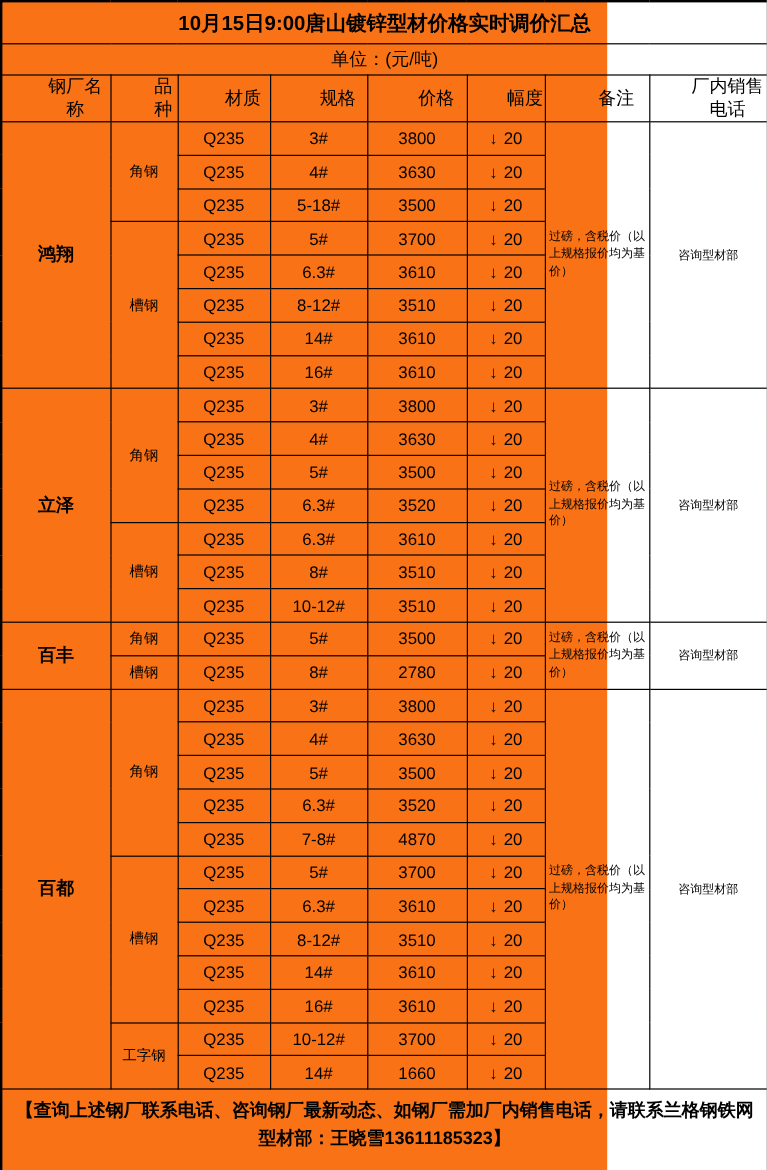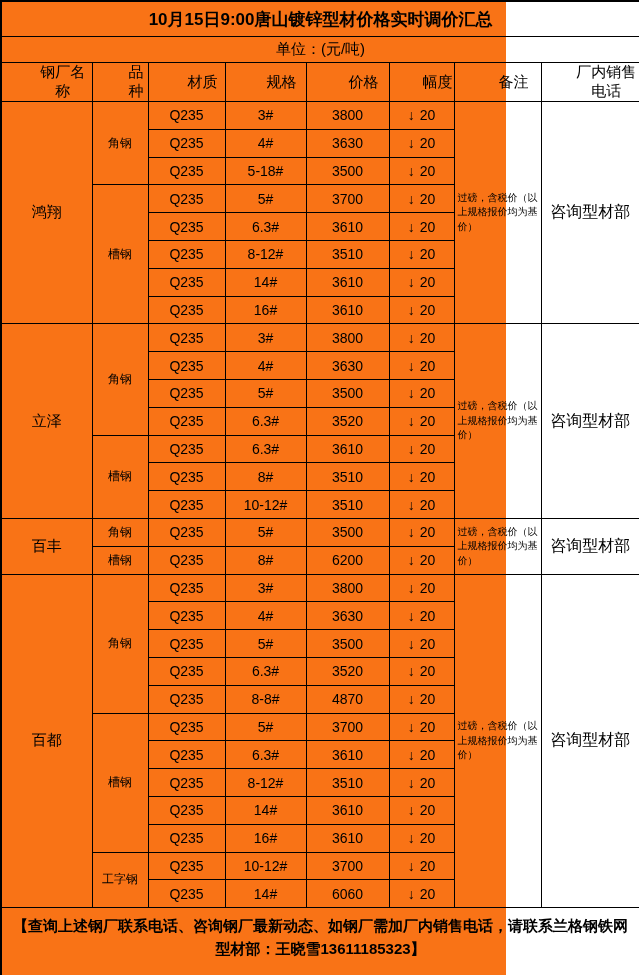--- a/index.html
+++ b/index.html
@@ -6,24 +6,24 @@
   body { font-family:"Liberation Sans","DejaVu Sans",sans-serif; }
   .sheet { width:506px; height:975px; background:#f97316; box-sizing:border-box; }
   table { border-collapse:collapse; table-layout:fixed; width:639px; }
   table, td, th { border:1px solid #000; }
   table { border-width:2px; }
   td, th { text-align:center; vertical-align:middle; padding:0; font-size:14px; font-weight:normal; overflow:hidden; }
   .title-cell { height:34px; font-size:17px; font-weight:bold; }
   .unit-cell { height:25px; font-size:15px; }
   .header-row th { height:28px; font-size:15px;padding-left:32px; }
   .data-row { height:27.8px; }
-  .mill-cell { font-size:15px; }
+  .mill-cell { font-size:15px;font-weight:bold; }
   .variety-cell { font-size:12px; }
   .remark-cell { font-size:10px; text-align:left; padding:0 3px; line-height:1.45; }
-  .phone-cell { font-size:16px; }
+  .phone-cell { font-size:10px; }
   .change-cell .arrow { display:inline-block; margin-right:5px; }
   .footer-cell { height:64px; font-size:15px; font-weight:bold; line-height:1.55; padding:6px 6px 18px 6px; vertical-align:top; }
 </style>
 </head>
 <body>
 
 <div class="sheet">
   <table>
     <colgroup>
       <col style="width:91px">
@@ -161,21 +161,21 @@
           <td>5#</td>
           <td>3500</td>
           <td class="change-cell"><span class="arrow">↓</span><span>20</span></td>
           <td rowspan="2" class="remark-cell">过磅，含税价（以上规格报价均为基价）</td>
           <td rowspan="2" class="phone-cell">咨询型材部</td>
         </tr>
         <tr class="data-row">
           <td rowspan="1" class="variety-cell">槽钢</td>
           <td>Q235</td>
           <td>8#</td>
-          <td>6200</td>
+          <td>2780</td>
           <td class="change-cell"><span class="arrow">↓</span><span>20</span></td>
         </tr>
         <tr class="data-row">
           <td rowspan="12" class="mill-cell">百都</td>
           <td rowspan="5" class="variety-cell">角钢</td>
           <td>Q235</td>
           <td>3#</td>
           <td>3800</td>
           <td class="change-cell"><span class="arrow">↓</span><span>20</span></td>
           <td rowspan="12" class="remark-cell">过磅，含税价（以上规格报价均为基价）</td>
@@ -194,21 +194,21 @@
           <td class="change-cell"><span class="arrow">↓</span><span>20</span></td>
         </tr>
         <tr class="data-row">
           <td>Q235</td>
           <td>6.3#</td>
           <td>3520</td>
           <td class="change-cell"><span class="arrow">↓</span><span>20</span></td>
         </tr>
         <tr class="data-row">
           <td>Q235</td>
-          <td>8-8#</td>
+          <td>7-8#</td>
           <td>4870</td>
           <td class="change-cell"><span class="arrow">↓</span><span>20</span></td>
         </tr>
         <tr class="data-row">
           <td rowspan="5" class="variety-cell">槽钢</td>
           <td>Q235</td>
           <td>5#</td>
           <td>3700</td>
           <td class="change-cell"><span class="arrow">↓</span><span>20</span></td>
         </tr>
@@ -239,21 +239,21 @@
         <tr class="data-row">
           <td rowspan="2" class="variety-cell">工字钢</td>
           <td>Q235</td>
           <td>10-12#</td>
           <td>3700</td>
           <td class="change-cell"><span class="arrow">↓</span><span>20</span></td>
         </tr>
         <tr class="data-row">
           <td>Q235</td>
           <td>14#</td>
-          <td>6060</td>
+          <td>1660</td>
           <td class="change-cell"><span class="arrow">↓</span><span>20</span></td>
         </tr>
       </tbody>
     <tfoot>
       <tr>
         <td class="footer-cell" colspan="8">【查询上述钢厂联系电话、咨询钢厂最新动态、如钢厂需加厂内销售电话，请联系兰格钢铁网型材部：王晓雪13611185323】</td>
       </tr>
     </tfoot>
   </table>
 </div>

